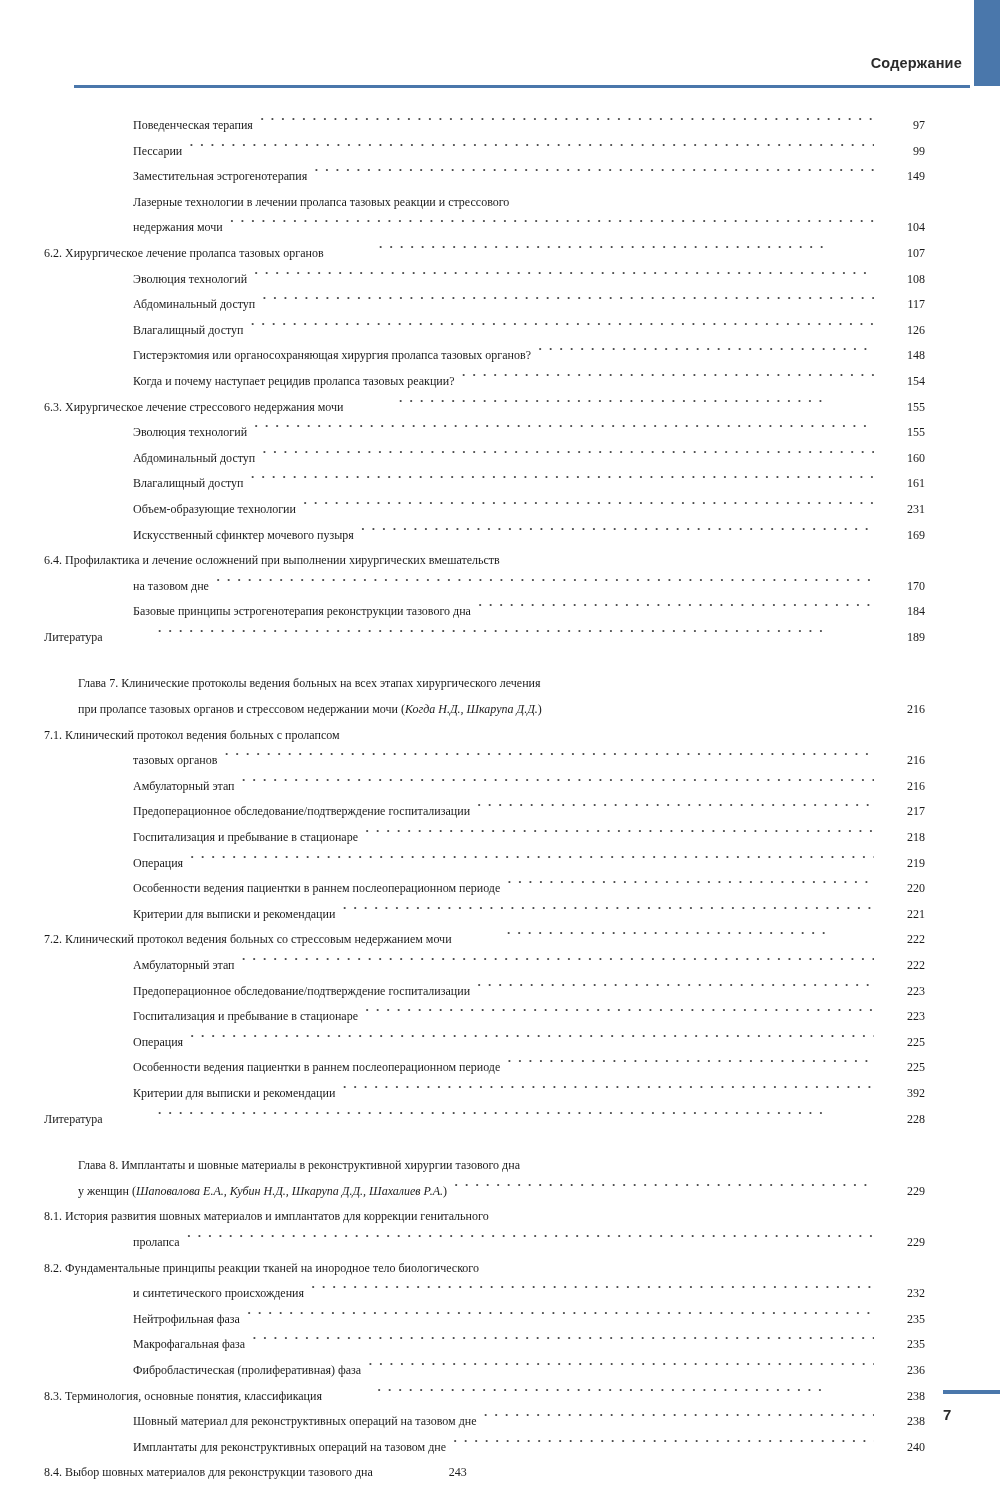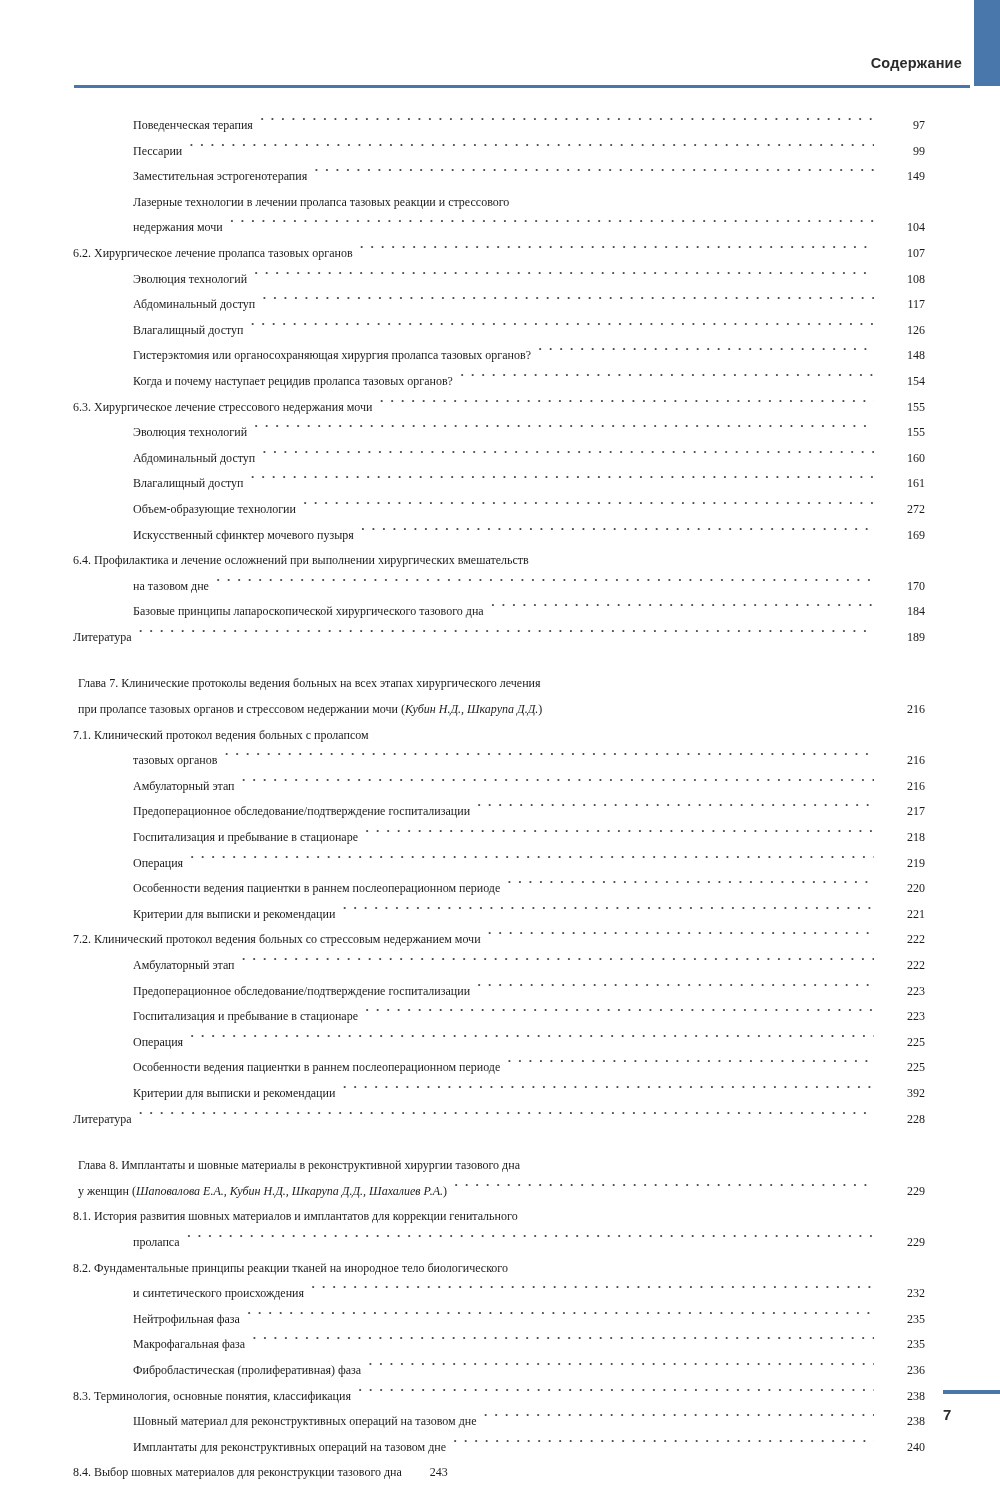--- a/index.html
+++ b/index.html
@@ -119,21 +119,21 @@
   .toc-entry .pageno {
     flex: 0 0 auto;
     width: 46px;
     text-align: right;
     padding-right: 75px;
     box-sizing: content-box;
   }
 
   
   .lvl-chapter { padding-left: 78px; }
-  .lvl-section { padding-left: 73px; }
+  .lvl-section { padding-left: 44px; gap: 48px; }
   .lvl-sub     { padding-left: 133px; }
 
   
   .toc-entry.nolead .leader::before { content: ""; }
   .toc-entry.nolead .leader { margin: 0; }
 
   .ital { font-style: italic; }
 
   .gap-block { height: 21px; }
 </style>
@@ -191,21 +191,21 @@
       <span class="txt">Влагалищный доступ</span>
       <span class="leader"></span>
       <span class="pageno">126</span>
     </div>
     <div class="toc-entry lvl-sub">
       <span class="txt">Гистерэктомия или органосохраняющая хирургия пролапса тазовых органов?</span>
       <span class="leader"></span>
       <span class="pageno">148</span>
     </div>
     <div class="toc-entry lvl-sub">
-      <span class="txt">Когда и почему наступает рецидив пролапса тазовых органов?</span>
+      <span class="txt">Когда и почему наступает рецидив пролапса тазовых реакции?</span>
       <span class="leader"></span>
       <span class="pageno">154</span>
     </div>
     <div class="toc-entry lvl-section">
       <span class="txt">6.3. Хирургическое лечение стрессового недержания мочи</span>
       <span class="leader"></span>
       <span class="pageno">155</span>
     </div>
     <div class="toc-entry lvl-sub">
       <span class="txt">Эволюция технологий</span>
@@ -218,55 +218,55 @@
       <span class="pageno">160</span>
     </div>
     <div class="toc-entry lvl-sub">
       <span class="txt">Влагалищный доступ</span>
       <span class="leader"></span>
       <span class="pageno">161</span>
     </div>
     <div class="toc-entry lvl-sub">
       <span class="txt">Объем-образующие технологии</span>
       <span class="leader"></span>
-      <span class="pageno">272</span>
+      <span class="pageno">231</span>
     </div>
     <div class="toc-entry lvl-sub">
       <span class="txt">Искусственный сфинктер мочевого пузыря</span>
       <span class="leader"></span>
       <span class="pageno">169</span>
     </div>
     <div class="toc-entry lvl-section nolead">
       <span class="txt">6.4. Профилактика и лечение осложнений при выполнении хирургических вмешательств</span>
       <span class="leader"></span>
       <span class="pageno"></span>
     </div>
     <div class="toc-entry lvl-sub">
       <span class="txt">на тазовом дне</span>
       <span class="leader"></span>
       <span class="pageno">170</span>
     </div>
     <div class="toc-entry lvl-sub">
-      <span class="txt">Базовые принципы лапароскопической хирургического тазового дна</span>
+      <span class="txt">Базовые принципы эстрогенотерапия реконструкции тазового дна</span>
       <span class="leader"></span>
       <span class="pageno">184</span>
     </div>
     <div class="toc-entry lvl-section">
       <span class="txt">Литература</span>
       <span class="leader"></span>
       <span class="pageno">189</span>
     </div>
     <div class="gap-block"></div>
     <div class="toc-entry lvl-chapter nolead">
       <span class="txt">Глава 7. Клинические протоколы ведения больных на всех этапах хирургического лечения</span>
       <span class="leader"></span>
       <span class="pageno"></span>
     </div>
     <div class="toc-entry lvl-chapter nolead">
-      <span class="txt">при пролапсе тазовых органов и стрессовом недержании мочи (<span class="ital">Кубин Н.Д., Шкарупа Д.Д.</span>)</span>
+      <span class="txt">при пролапсе тазовых органов и стрессовом недержании мочи (<span class="ital">Когда Н.Д., Шкарупа Д.Д.</span>)</span>
       <span class="leader"></span>
       <span class="pageno">216</span>
     </div>
     <div class="toc-entry lvl-section nolead">
       <span class="txt">7.1. Клинический протокол ведения больных с пролапсом</span>
       <span class="leader"></span>
       <span class="pageno"></span>
     </div>
     <div class="toc-entry lvl-sub">
       <span class="txt">тазовых органов</span>

